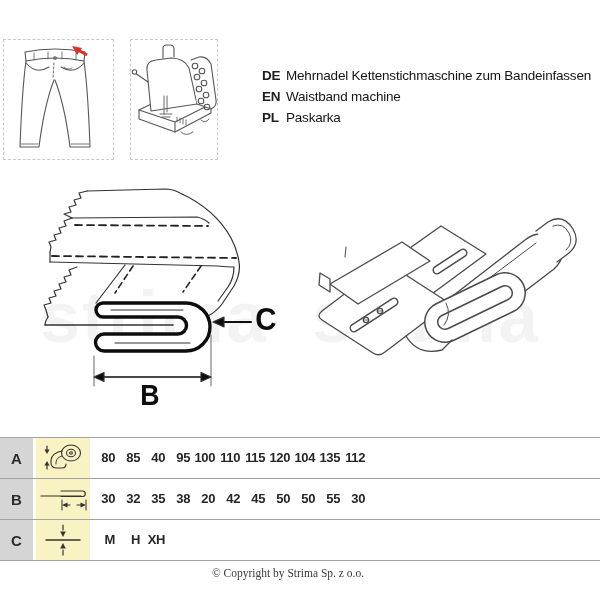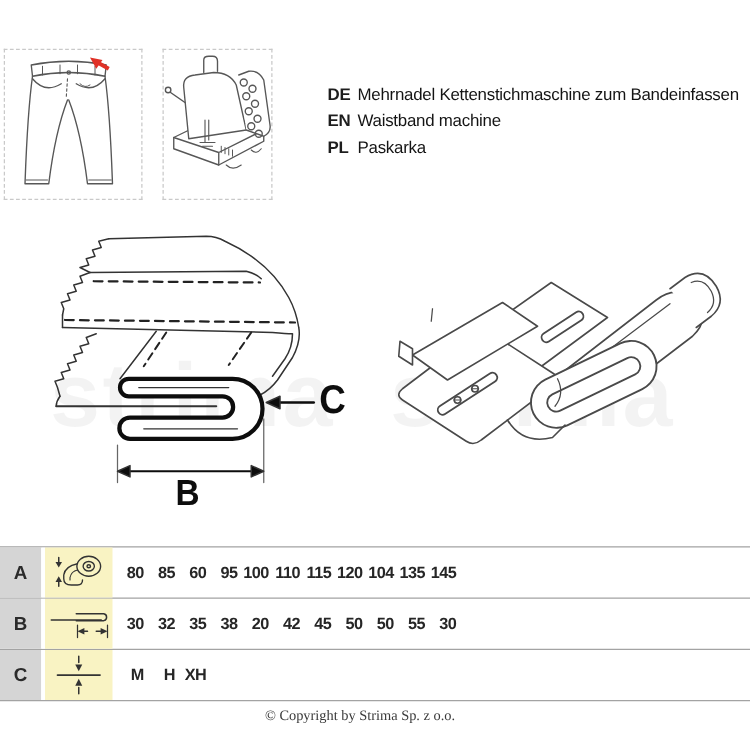--- a/index.html
+++ b/index.html
@@ -186,29 +186,29 @@
             <path d="M22,14 Q17,15 16,20 L16,22" stroke-width="0.9"></path>
             <path d="M7,4 V8 M7,27 V23" stroke-width="1.2"></path>
           </g>
           <polygon points="7,12 4.4,7.5 9.6,7.5" fill="#333"></polygon>
           <polygon points="7,19 4.4,23.5 9.6,23.5" fill="#333"></polygon>
         </svg>
       </div>
       <div class="c-vals">
         <span class="val">80</span>
         <span class="val">85</span>
-        <span class="val">60</span>
+        <span class="val">40</span>
         <span class="val">95</span>
         <span class="val">100</span>
         <span class="val">110</span>
         <span class="val">115</span>
         <span class="val">120</span>
         <span class="val">104</span>
         <span class="val">135</span>
-        <span class="val">145</span>
+        <span class="val">112</span>
       </div>
     </div>
 
     <div class="t-row">
       <div class="c-label">B</div>
       <div class="c-gap"></div>
       <div class="c-icon">
         <svg width="52" height="32" viewBox="0 0 52 32">
           <g fill="none" stroke="#333" stroke-width="1.2" stroke-linecap="round">
             <path d="M4,13 L44,13"></path>

